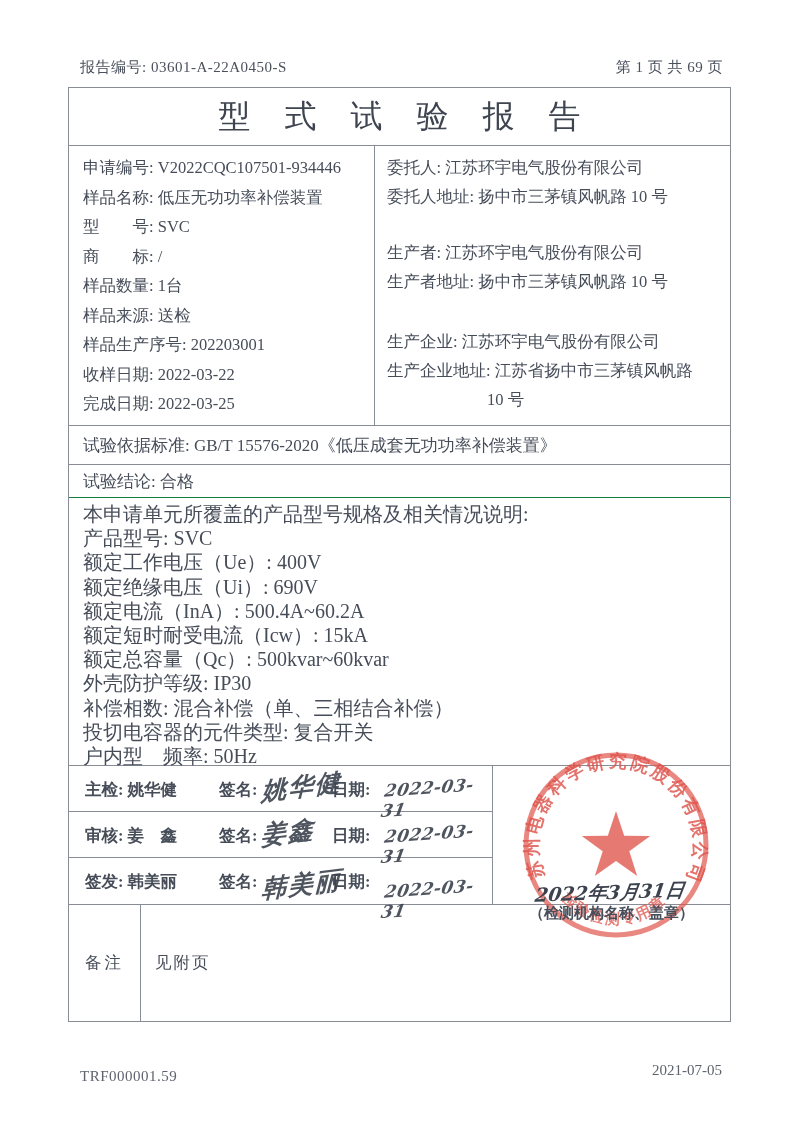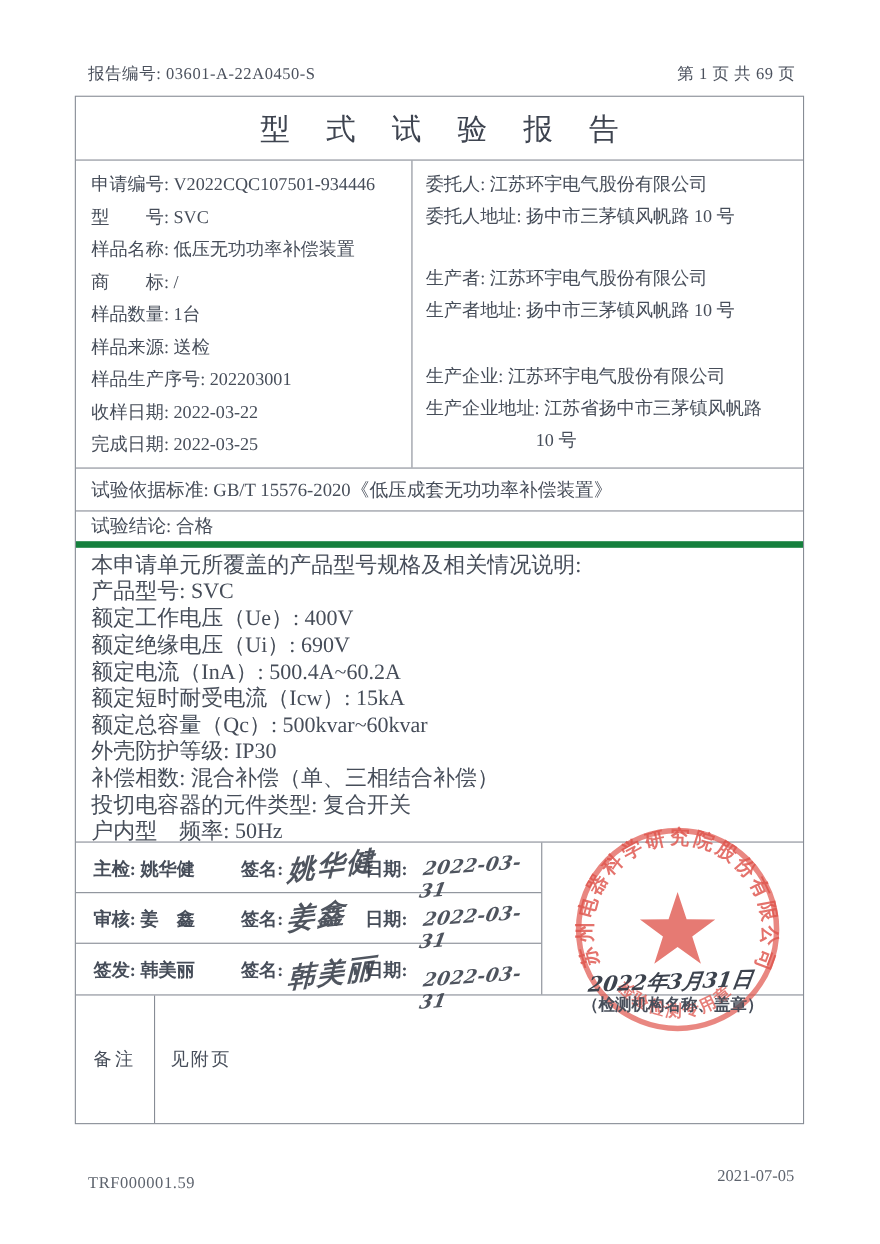--- a/index.html
+++ b/index.html
@@ -15,37 +15,37 @@
     display:flex;justify-content:space-between;
     font-size:15px;color:#4a505c;letter-spacing:.5px;
   }
   .doc-table{
     position:absolute;left:68px;top:87px;width:663px;
     border:1px solid #878c95;box-sizing:border-box;background:transparent;
   }
   .title-box{
     height:58px;border-bottom:1px solid #878c95;
     display:flex;align-items:center;justify-content:center;
-    font-size:27px;letter-spacing:13px;color:#3e4450;padding-left:13px;box-sizing:border-box;
+    font-size:32px;letter-spacing:13px;color:#3e4450;padding-left:13px;box-sizing:border-box;
   }
   .info-flex{display:flex;height:279px;border-bottom:1px solid #878c95;}
   .info-left{
     width:306px;border-right:1px solid #878c95;box-sizing:border-box;
     padding:7px 0 0 14px;font-size:16.5px;line-height:29.5px;
   }
   .info-right{flex:1;padding:7px 0 0 12px;font-size:16.5px;line-height:29px;box-sizing:border-box;}
   .ir-gap1{height:27px;}
   .ir-gap2{height:31px;}
   .addr-cont{padding-left:100px;}
   .std-row{
     height:39px;border-bottom:1px solid #878c95;
     display:flex;align-items:center;padding-left:14px;font-size:17px;box-sizing:border-box;
   }
   .concl-row{
-    height:33px;border-bottom:6px solid #15803d;
+    height:33px;border-bottom:1px solid #15803d;
     display:flex;align-items:center;padding-left:14px;font-size:17px;box-sizing:border-box;
   }
   .specs{
     height:268px;border-bottom:1px solid #878c95;box-sizing:border-box;
     padding:4px 0 12px 14px;font-size:20px;line-height:24.2px;
   }
   .sig-section{display:flex;height:138px;border-bottom:1px solid #878c95;font-weight:bold;}
   .sig-left{width:424px;border-right:1px solid #878c95;box-sizing:border-box;}
   .sig-row{height:46px;position:relative;box-sizing:border-box;}
   .sig-row.rb{border-bottom:1px solid #878c95;}
@@ -90,22 +90,22 @@
   <span data-bind="header.page_info">第 1 页 共 69 页</span>
 </div>
 
 <div class="doc-table">
 
   <div class="title-box" data-bind="title">型 式 试 验 报 告</div>
 
   <div class="info-flex">
     <div class="info-left">
       <div data-bind="info_left.lines.0">申请编号: V2022CQC107501-934446</div>
+      <div data-bind="info_left.lines.1">样品名称: 低压无功功率补偿装置</div>
       <div data-bind="info_left.lines.2">型　　号: SVC</div>
-      <div data-bind="info_left.lines.1">样品名称: 低压无功功率补偿装置</div>
       <div data-bind="info_left.lines.3">商　　标: /</div>
       <div data-bind="info_left.lines.4">样品数量: 1台</div>
       <div data-bind="info_left.lines.5">样品来源: 送检</div>
       <div data-bind="info_left.lines.6">样品生产序号: 202203001</div>
       <div data-bind="info_left.lines.7">收样日期: 2022-03-22</div>
       <div data-bind="info_left.lines.8">完成日期: 2022-03-25</div>
     </div>
     <div class="info-right">
       <div data-bind="info_right.consignor">委托人: 江苏环宇电气股份有限公司</div>
       <div data-bind="info_right.consignor_addr">委托人地址: 扬中市三茅镇风帆路 10 号</div>

